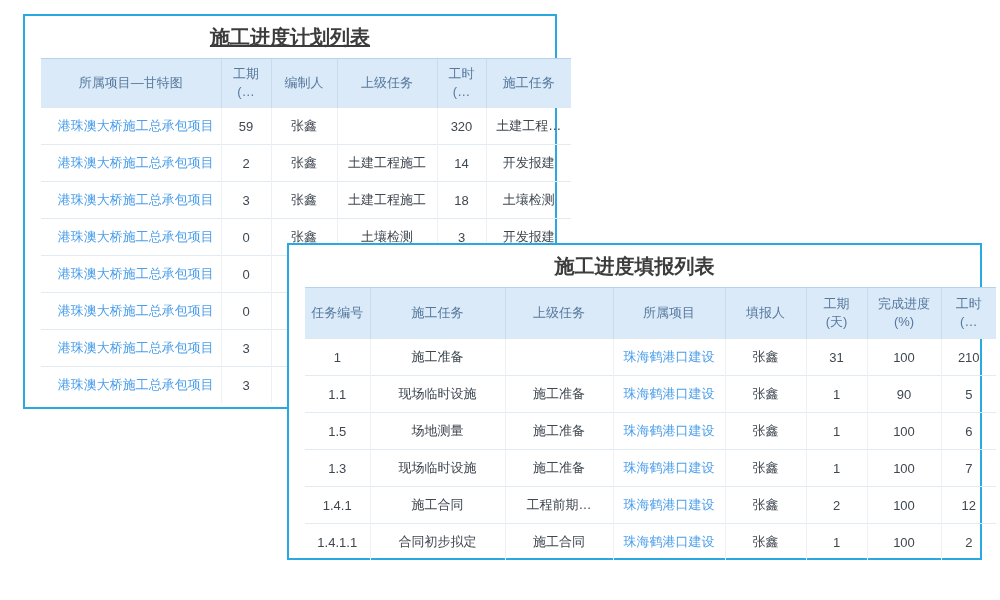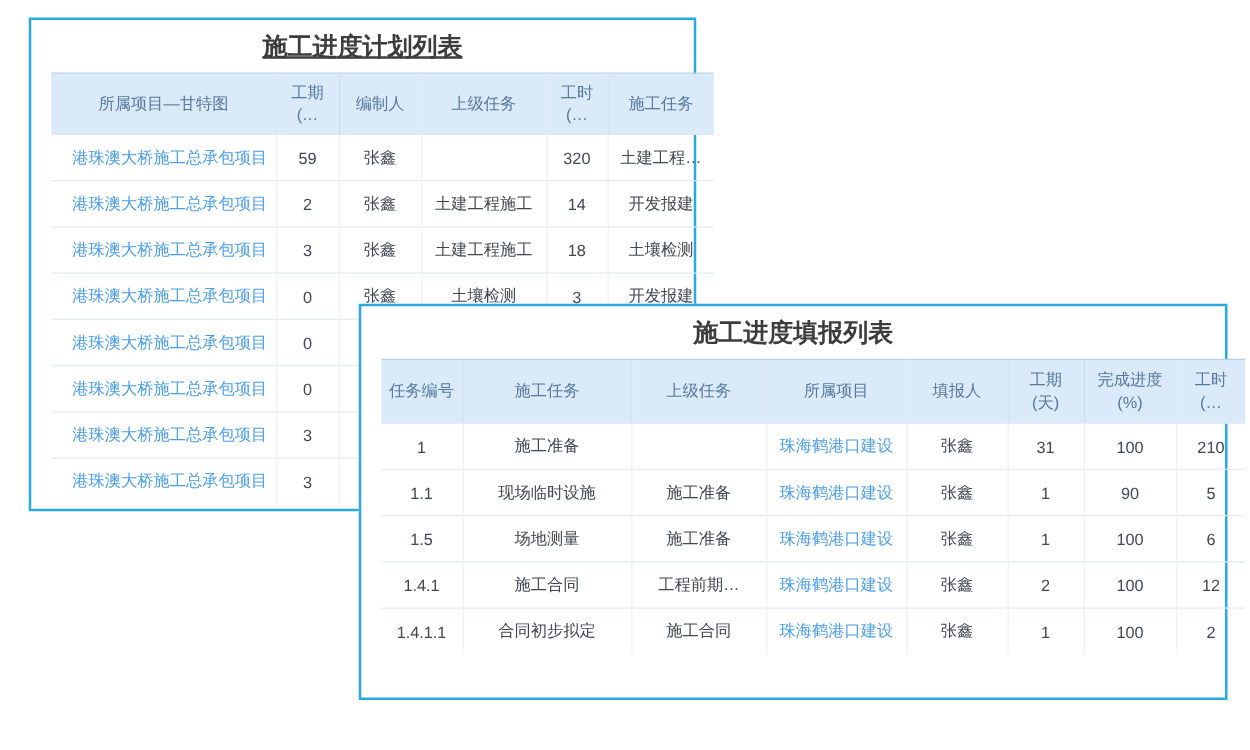--- a/index.html
+++ b/index.html
@@ -186,20 +186,30 @@
           <td>1.5</td>
           <td>场地测量</td>
           <td>施工准备</td>
           <td class="link">珠海鹤港口建设</td>
           <td>张鑫</td>
           <td>1</td>
           <td>100</td>
           <td>6</td>
         </tr>
         <tr>
+          <td>1.3</td>
+          <td>现场临时设施</td>
+          <td>施工准备</td>
+          <td class="link">珠海鹤港口建设</td>
+          <td>张鑫</td>
+          <td>1</td>
+          <td>100</td>
+          <td>7</td>
+        </tr>
+        <tr>
           <td>1.4.1</td>
           <td>施工合同</td>
           <td>工程前期…</td>
           <td class="link">珠海鹤港口建设</td>
           <td>张鑫</td>
           <td>2</td>
           <td>100</td>
           <td>12</td>
         </tr>
         <tr>

